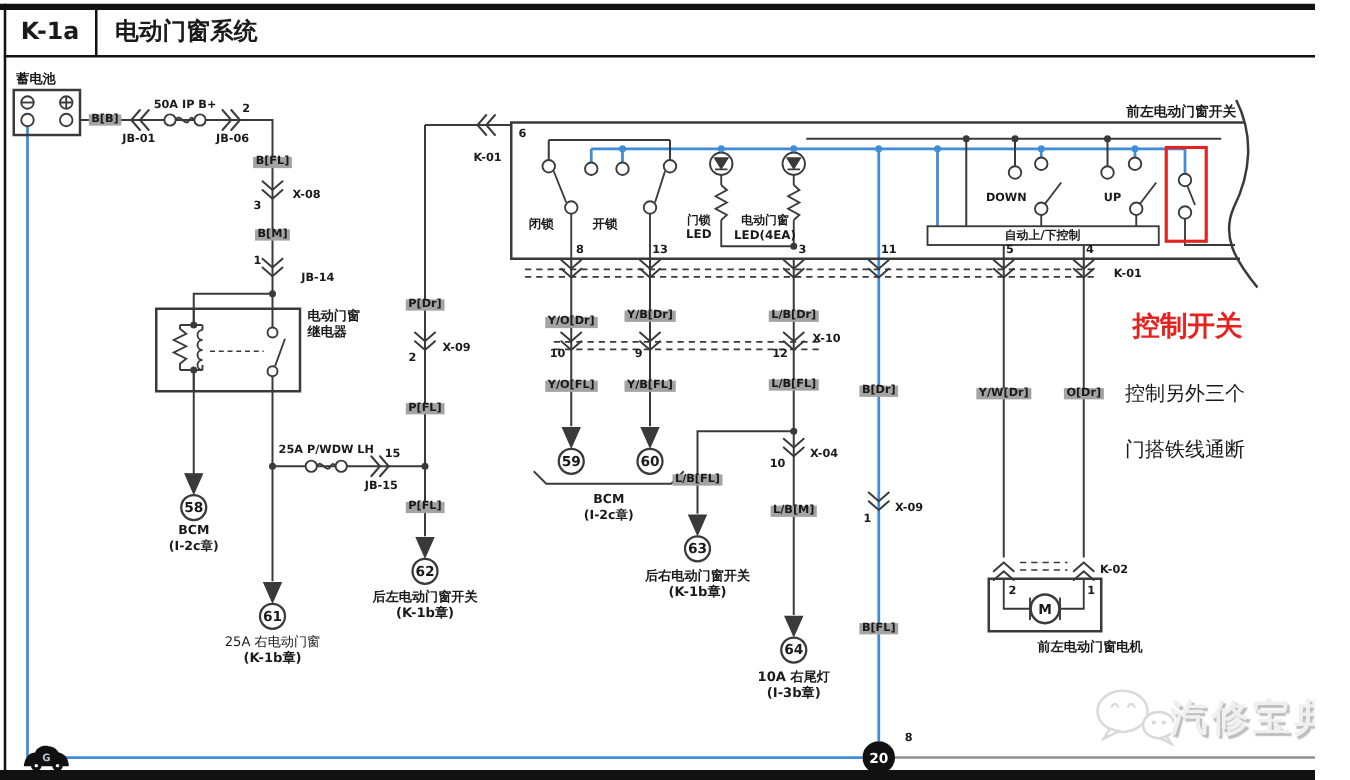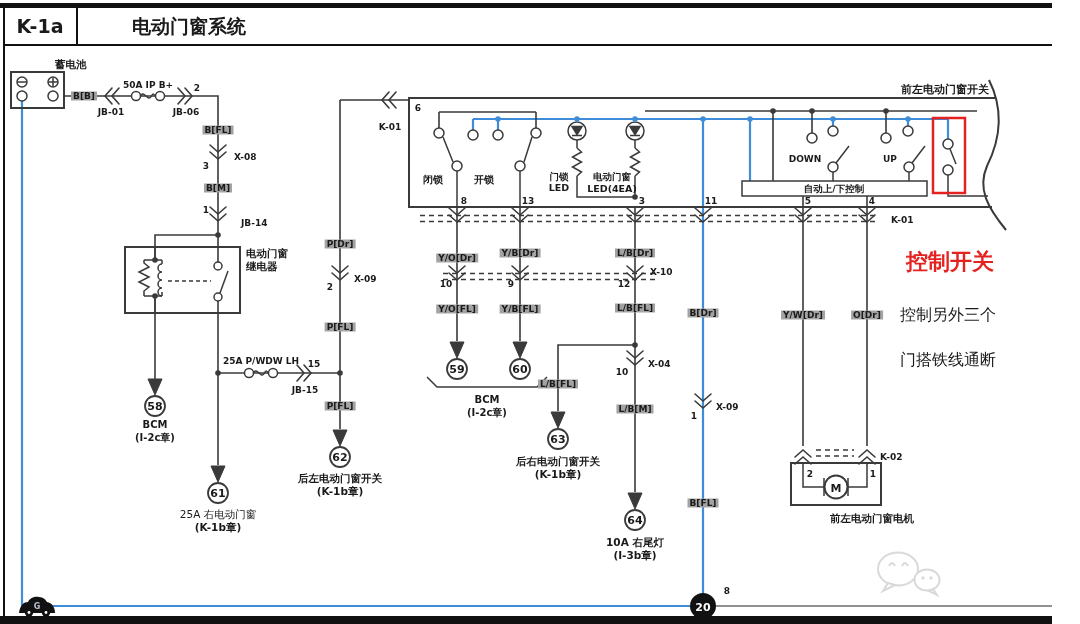--- a/index.html
+++ b/index.html
@@ -233,22 +233,22 @@
       <path d="M888,583 L883,591 L895,585 Z"></path>
       <path d="M889,566 q3,-6 6,0 M902,566 q3,-6 6,0" fill="none" stroke-width="1.8"></path>
       <ellipse cx="927" cy="580" rx="12.5" ry="10.5"></ellipse>
       <path d="M933,589 L937,595 L929,591 Z"></path>
       <circle cx="923" cy="578" r="1.7" fill="#d9d9d9" stroke="none"></circle>
       <circle cx="931" cy="578" r="1.7" fill="#d9d9d9" stroke="none"></circle>
     </g>
   </svg>
 
 <div class="lbl" style="left: 40px; top: 26px; font-size: 19px; font-weight: 700; transform: translate(-50%, -50%);">K-1a</div>
-    <div class="lbl" style="left: 92px; top: 26px; font-size: 19px; font-weight: 700; transform: translate(0px, -50%); margin-left: 40px;">电动门窗系统</div>
-    <div class="lbl" style="left: 13px; top: 64px; font-size: 10.5px; font-weight: 700; transform: translate(0px, -50%); margin-left: 42px;">蓄电池</div>
+    <div class="lbl" style="left: 92px; top: 26px; font-size: 19px; font-weight: 700; transform: translate(0px, -50%);">电动门窗系统</div>
+    <div class="lbl" style="left: 13px; top: 64px; font-size: 10.5px; font-weight: 700; transform: translate(0px, -50%);">蓄电池</div>
     <div class="lbl bg" style="left: 84px; top: 96px; font-size: 9px; font-weight: 700; transform: translate(-50%, -50%);">B[B]</div>
     <div class="lbl" style="left: 111px; top: 112px; font-size: 9px; font-weight: 600; transform: translate(-50%, -50%);">JB-01</div>
     <div class="lbl" style="left: 148px; top: 85px; font-size: 9px; font-weight: 600; transform: translate(-50%, -50%);">50A IP B+</div>
     <div class="lbl" style="left: 197px; top: 88px; font-size: 9px; font-weight: 600; transform: translate(-50%, -50%);">2</div>
     <div class="lbl" style="left: 186px; top: 112px; font-size: 9px; font-weight: 600; transform: translate(-50%, -50%);">JB-06</div>
     <div class="lbl bg" style="left: 218px; top: 130px; font-size: 9px; font-weight: 700; transform: translate(-50%, -50%);">B[FL]</div>
     <div class="lbl" style="left: 206px; top: 166px; font-size: 9px; font-weight: 600; transform: translate(-50%, -50%);">3</div>
     <div class="lbl" style="left: 234px; top: 157px; font-size: 9px; font-weight: 600; transform: translate(0px, -50%);">X-08</div>
     <div class="lbl bg" style="left: 218px; top: 188px; font-size: 9px; font-weight: 700; transform: translate(-50%, -50%);">B[M]</div>
     <div class="lbl" style="left: 206px; top: 210px; font-size: 9px; font-weight: 600; transform: translate(-50%, -50%);">1</div>
@@ -325,13 +325,14 @@
     <div class="lbl" style="left: 810px; top: 474px; font-size: 9px; font-weight: 600; transform: translate(-50%, -50%);">2</div>
     <div class="lbl" style="left: 873px; top: 474px; font-size: 9px; font-weight: 600; transform: translate(-50%, -50%);">1</div>
     <div class="lbl" style="left: 836px; top: 488px; font-size: 11px; font-weight: 700; transform: translate(-50%, -50%);">M</div>
     <div class="lbl" style="left: 836px; top: 518px; font-size: 10.5px; font-weight: 600; transform: translate(-50%, -50%); margin-left: 36px;">前左电动门窗电机</div>
     <div class="lbl" style="left: 950px; top: 262px; font-size: 22px; font-weight: 700; color: rgb(228, 35, 32); transform: translate(-50%, -50%);">控制开关</div>
     <div class="lbl" style="left: 948px; top: 315px; font-size: 16px; font-weight: 500; transform: translate(-50%, -50%);">控制另外三个</div>
     <div class="lbl" style="left: 948px; top: 340px; font-size: 16px; font-weight: 500; transform: translate(-50%, -50%); margin-top: 20px;">门搭铁线通断</div>
     <div class="lbl" style="left: 703px; top: 607px; font-size: 11px; font-weight: 700; color: rgb(255, 255, 255); transform: translate(-50%, -50%);">20</div>
     <div class="lbl" style="left: 727px; top: 591px; font-size: 9px; font-weight: 600; transform: translate(-50%, -50%);">8</div>
     <div class="lbl" style="left: 37px; top: 607px; font-size: 8px; font-weight: 700; color: rgb(184, 196, 212); transform: translate(-50%, -50%);">G</div>
+    <div class="lbl wm" style="left: 1002px; top: 575px; font-size: 30px; font-weight: 700; color: rgb(240, 240, 240); transform: translate(-50%, -50%);">汽修宝典</div>
   </div>
 
 </body></html>

